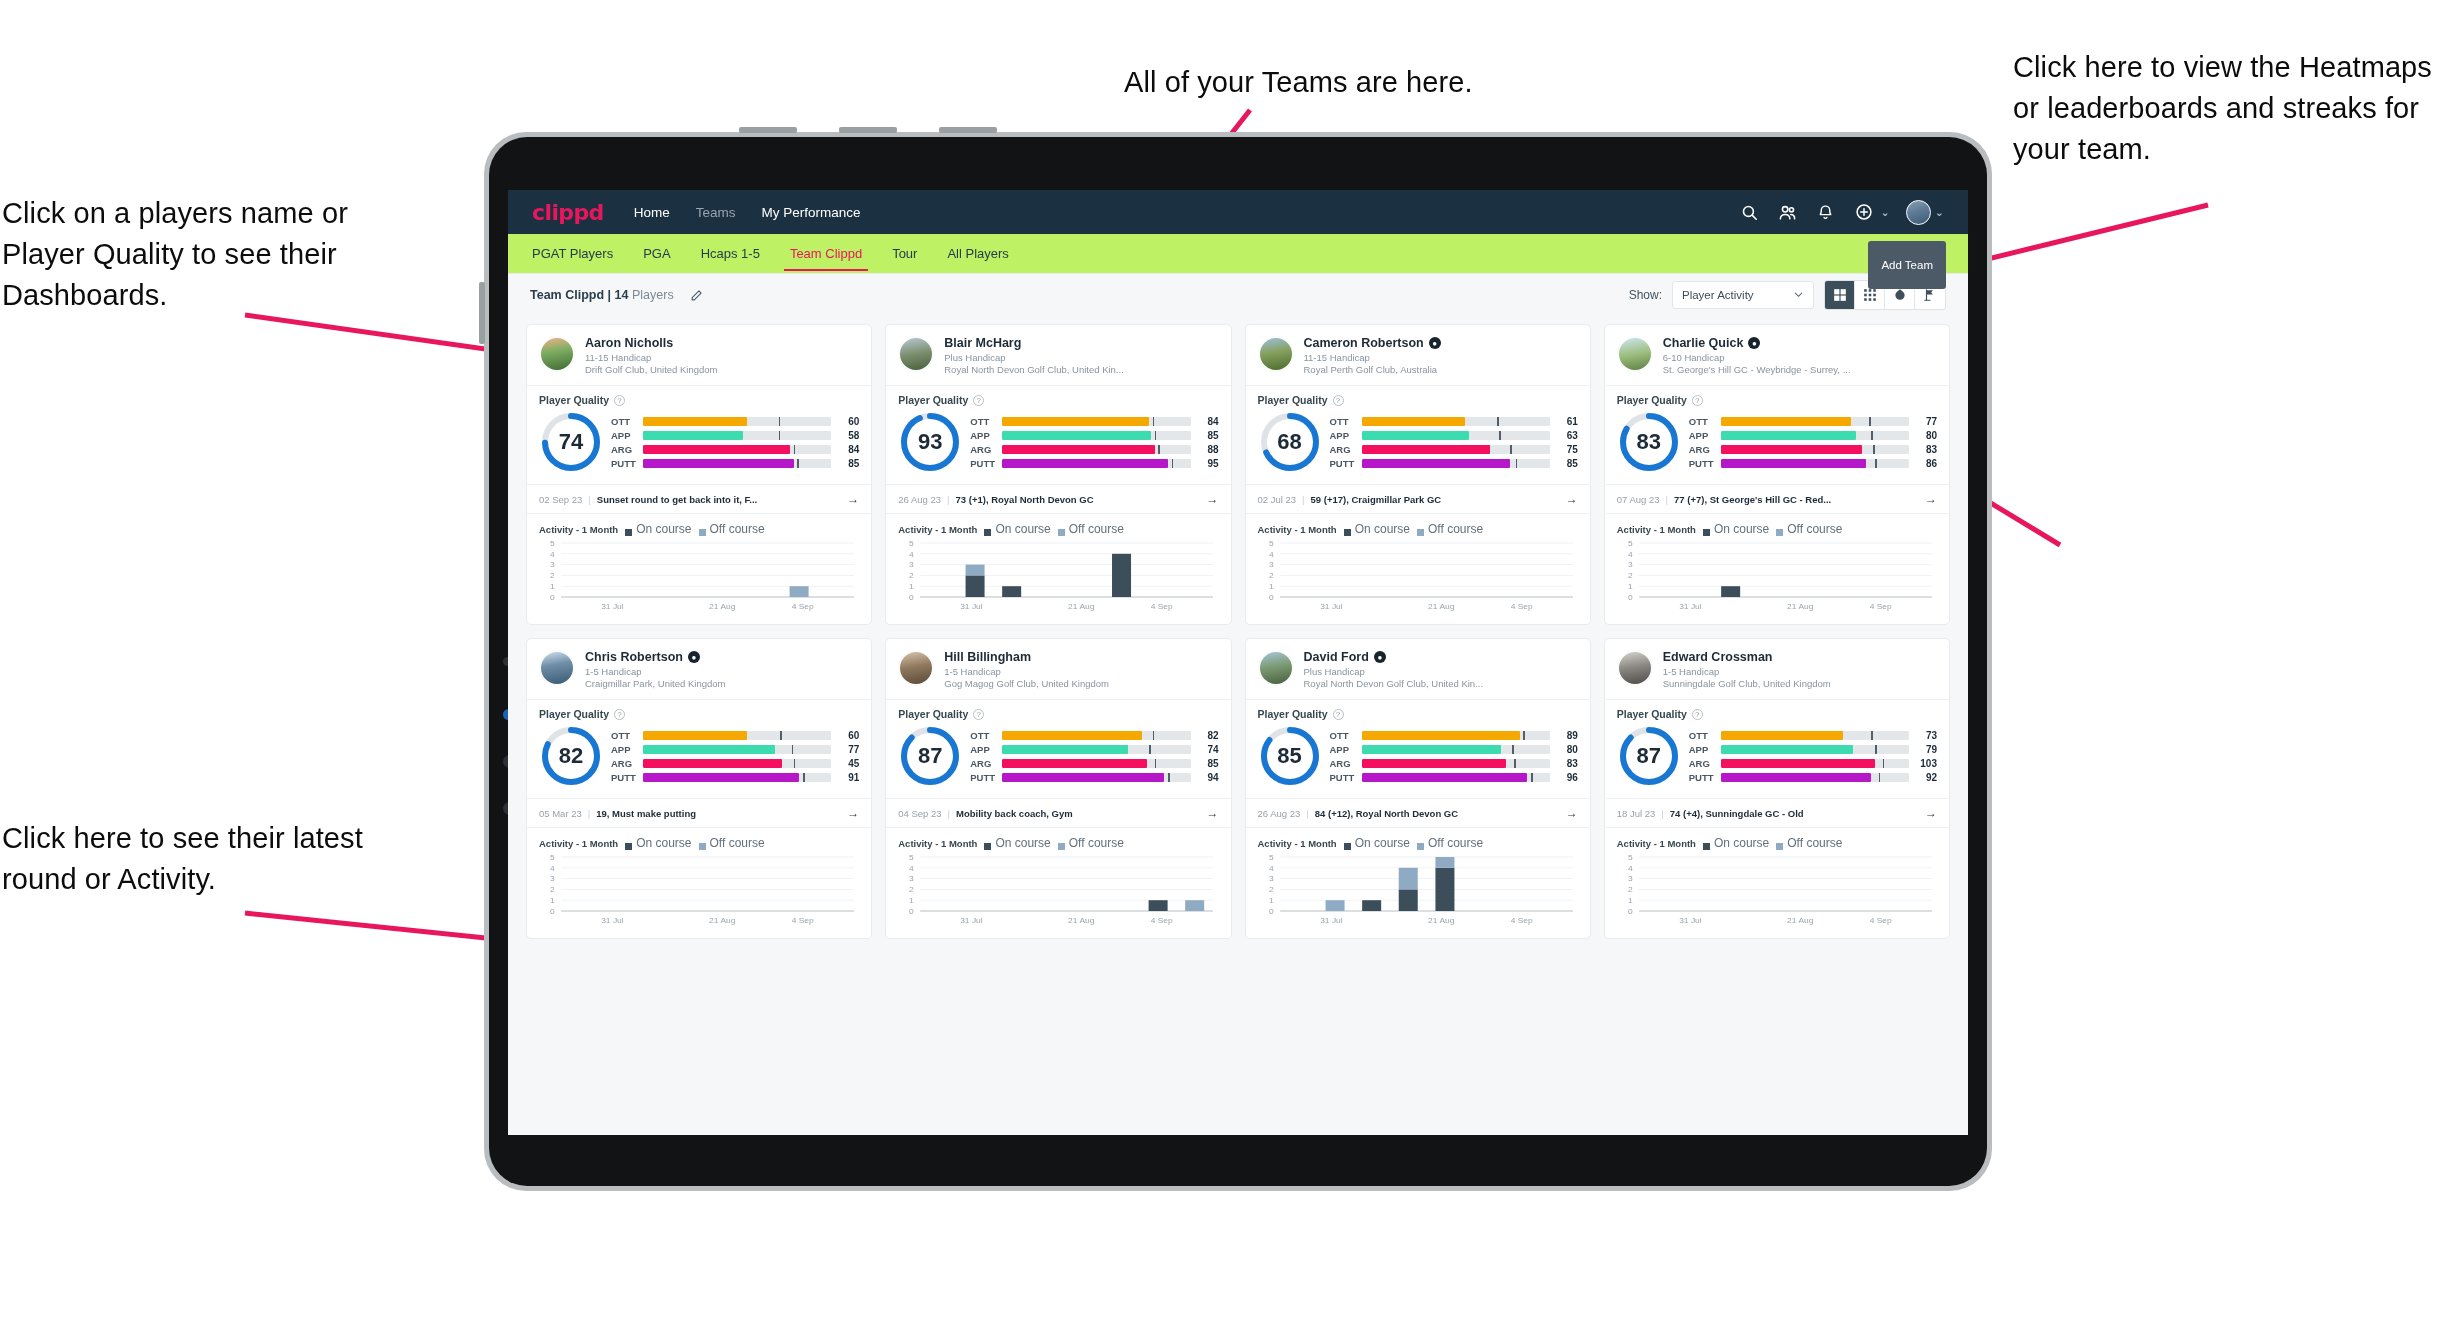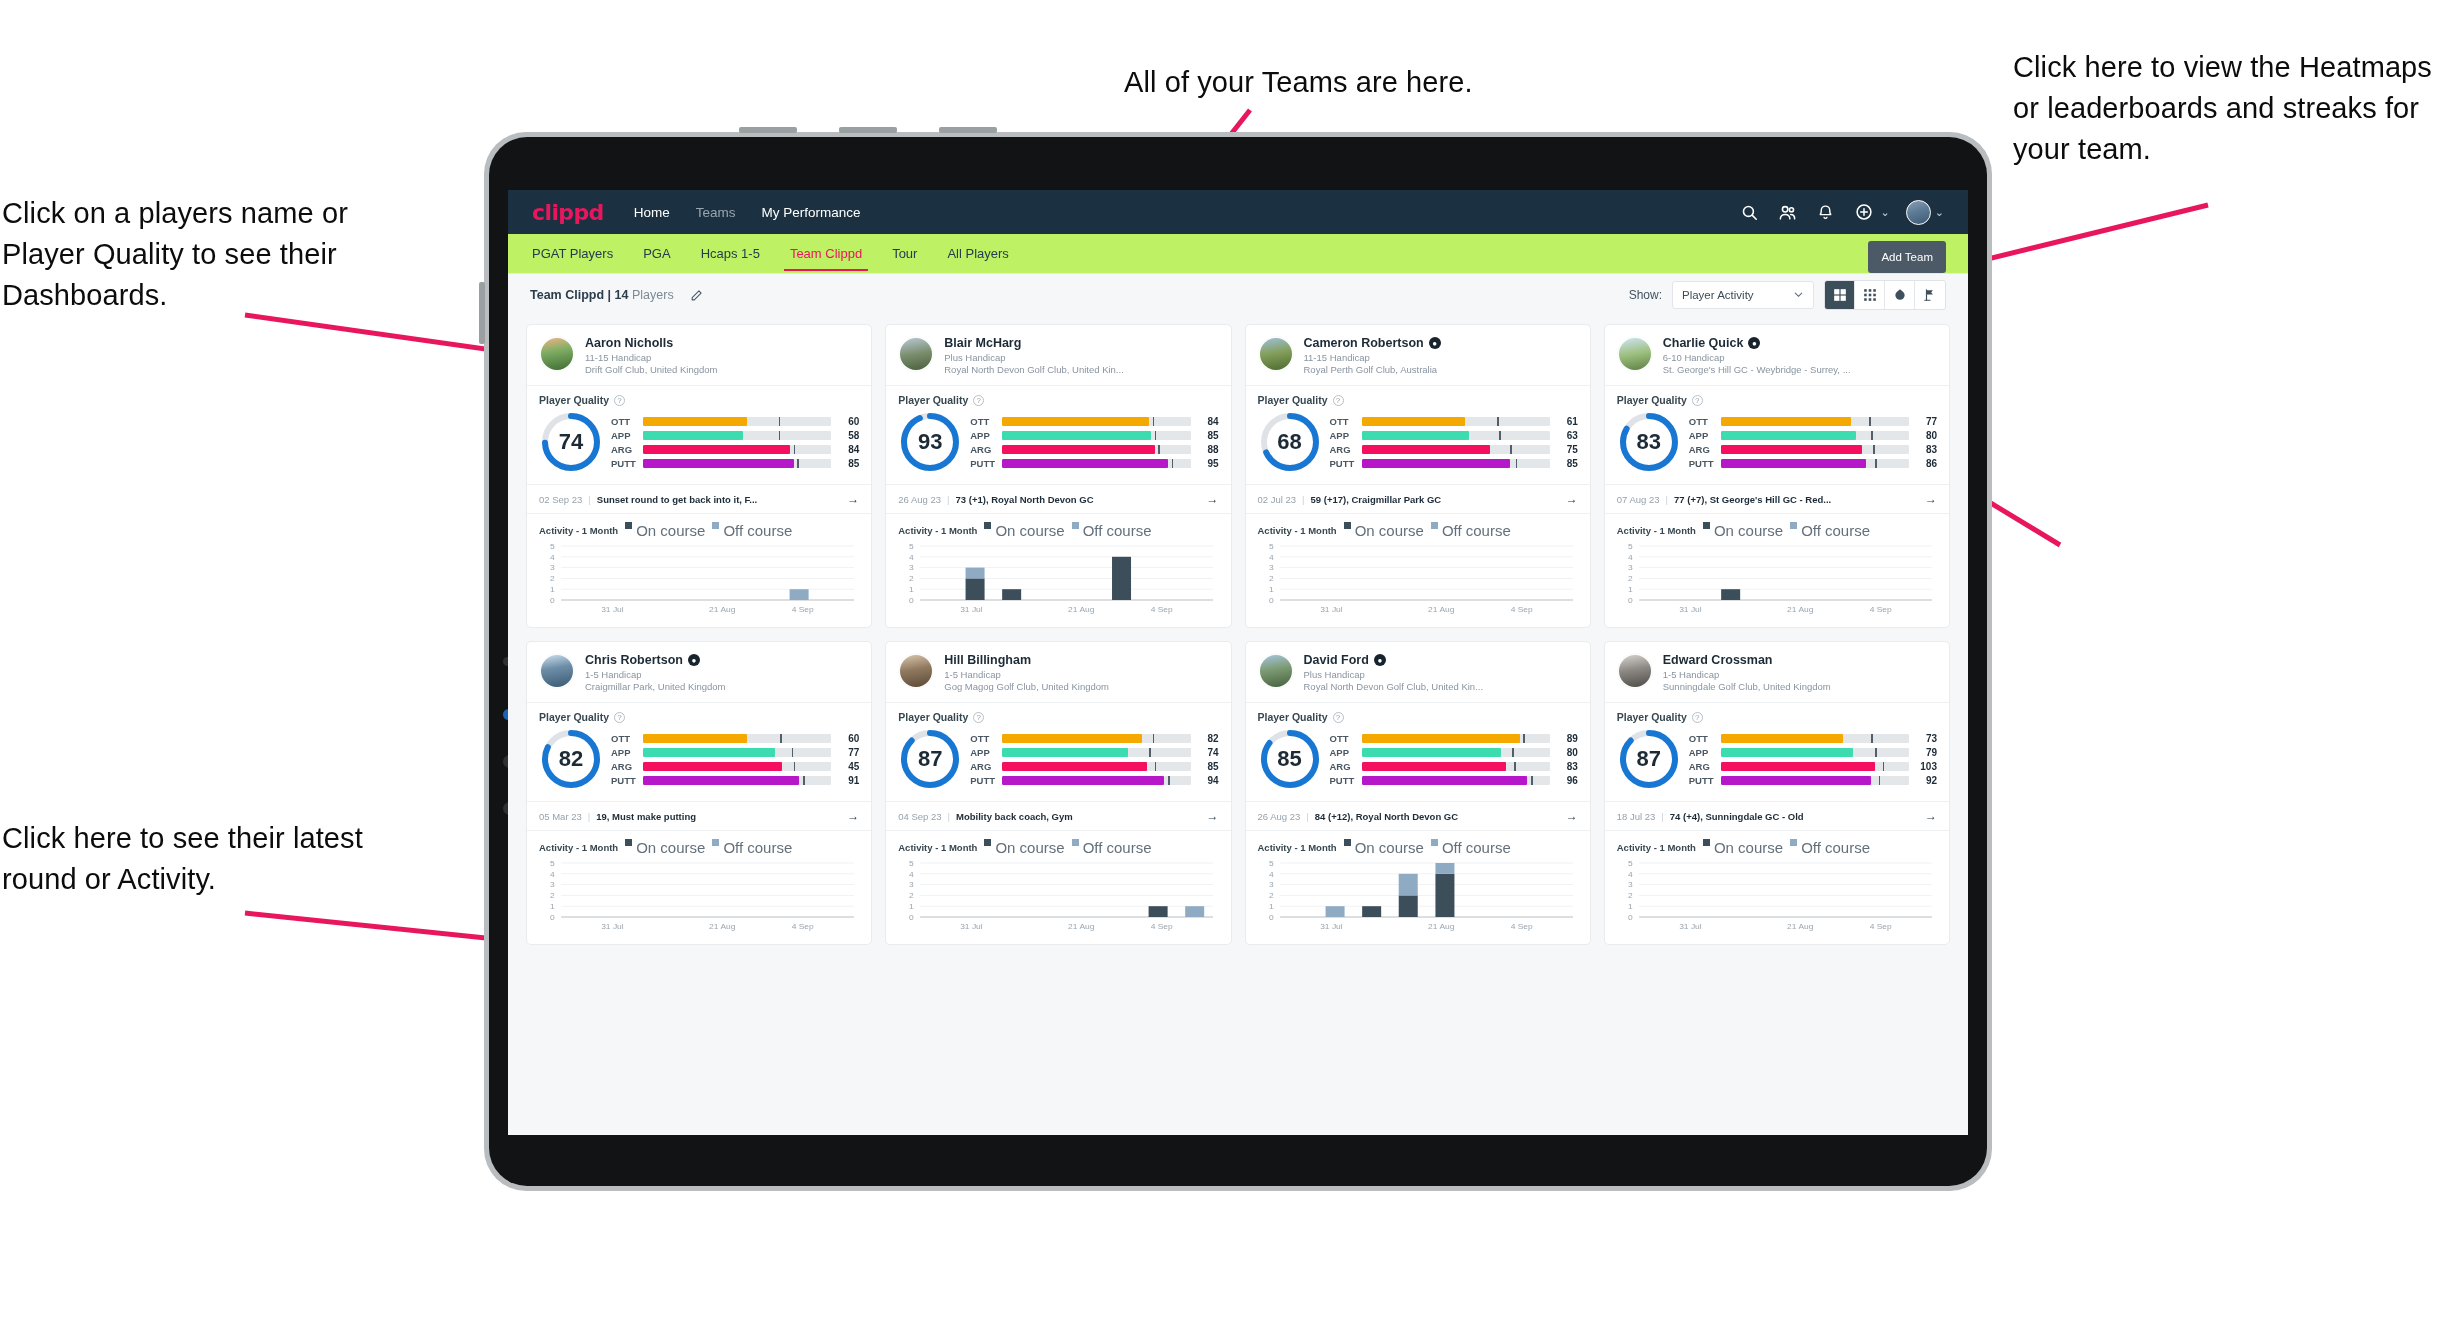--- a/index.html
+++ b/index.html
@@ -111,21 +111,21 @@
   }
   .tab.dark { color: #273b4b; font-weight: normal; }
   .tab.active { color: #e8175d; }
   .tab.active:after {
     content: ""; position: absolute; left: -4px; right: -4px; bottom: 0px;
     height: 2.5px; background: #e8175d;
   }
   .addteam {
     position: absolute; right: 22px; top: 7px;
     background: #4b5a66; color: #ffffff;
-    font-size: 11.5px; padding: 10px 13px; border-radius: 3px;
+    font-size: 11.5px; padding: 18px 13px; border-radius: 3px;
     white-space: nowrap;
   }
 
   
   .filterbar {
     height: 42px; background: #f6f7f9;
     display: flex; align-items: center;
     padding: 0 22px; gap: 10px;
   }
   .teamlabel { font-size: 12.5px; color: #2c3d4c; white-space: nowrap; }
@@ -219,21 +219,21 @@
     font-size: 9.5px; overflow: hidden;
   }
   .rl-date { color: #97a2ab; white-space: nowrap; }
   .rl-sep { color: #ccd2d8; }
   .rl-text { color: #1d2b37; font-weight: bold; white-space: nowrap;
              overflow: hidden; text-overflow: ellipsis; flex: 1; }
   .rl-arrow { color: #2a3a47; font-size: 12px; flex: none; }
 
   .act-head { display: flex; align-items: center; gap: 7px; padding: 8px 12px 4px 12px; }
   .act-title { font-size: 9.5px; color: #37474f; font-weight: bold; }
-  .leg { display: flex; align-items: flex-start; gap: 4px; font-size: 15px; color: #63707b; }
+  .leg { display: flex; align-items: flex-end; gap: 4px; font-size: 12px; color: #63707b; }
   .legsq { width: 7px; height: 7px; }
   .legsq.on { background: #3d4e5b; }
   .legsq.off { background: #8fabc4; }
 
   .chart { padding: 0 12px 10px 12px; }
   .chart svg { display: block; width: 100%; }
 
   
   .fade-bottom {
     position: absolute; left: 0; right: 0; bottom: 0; height: 12px;

